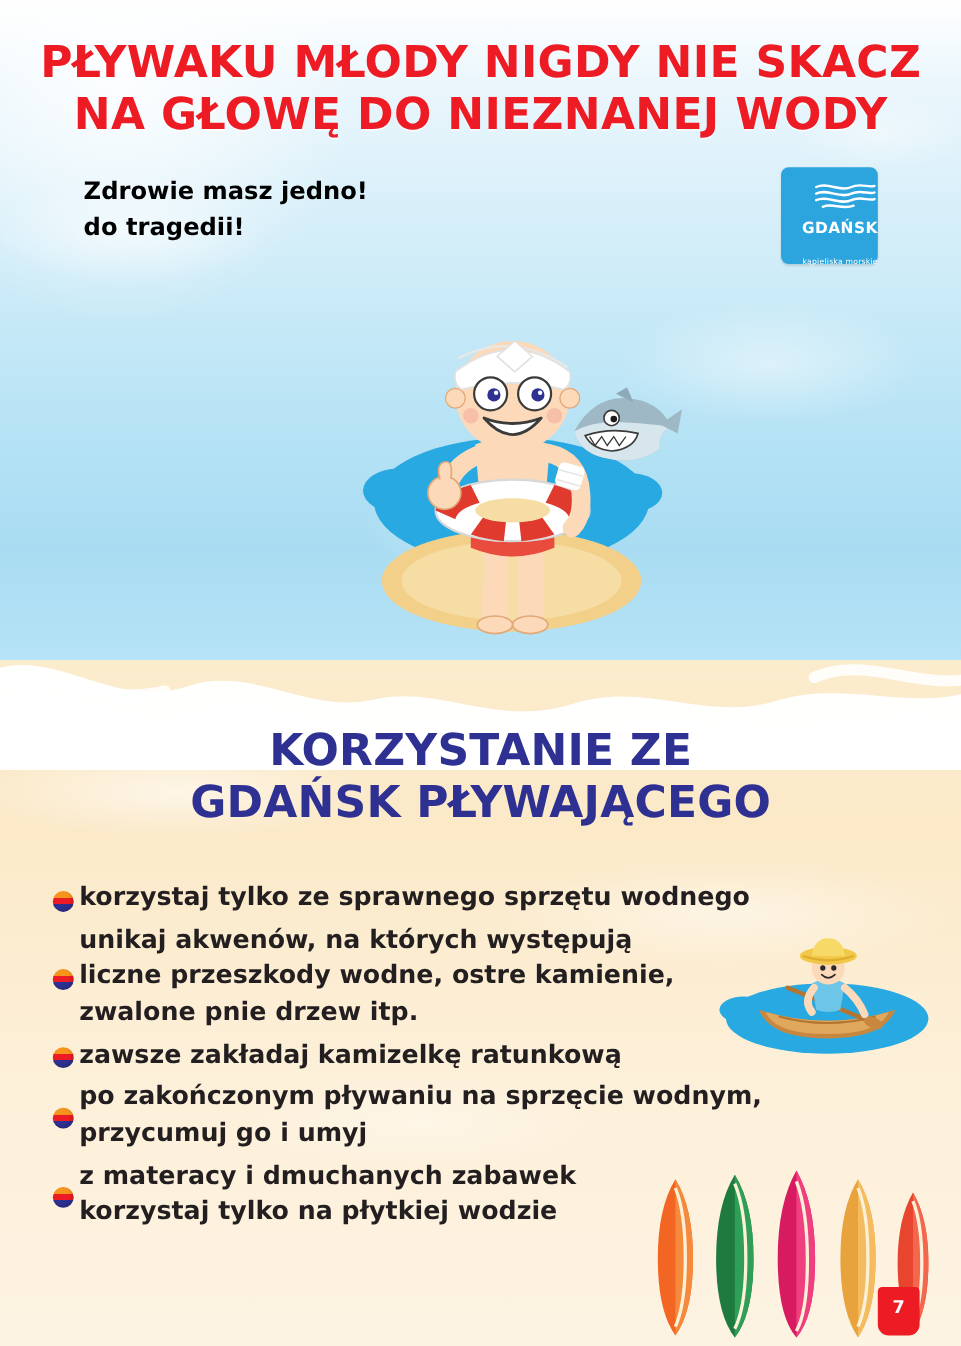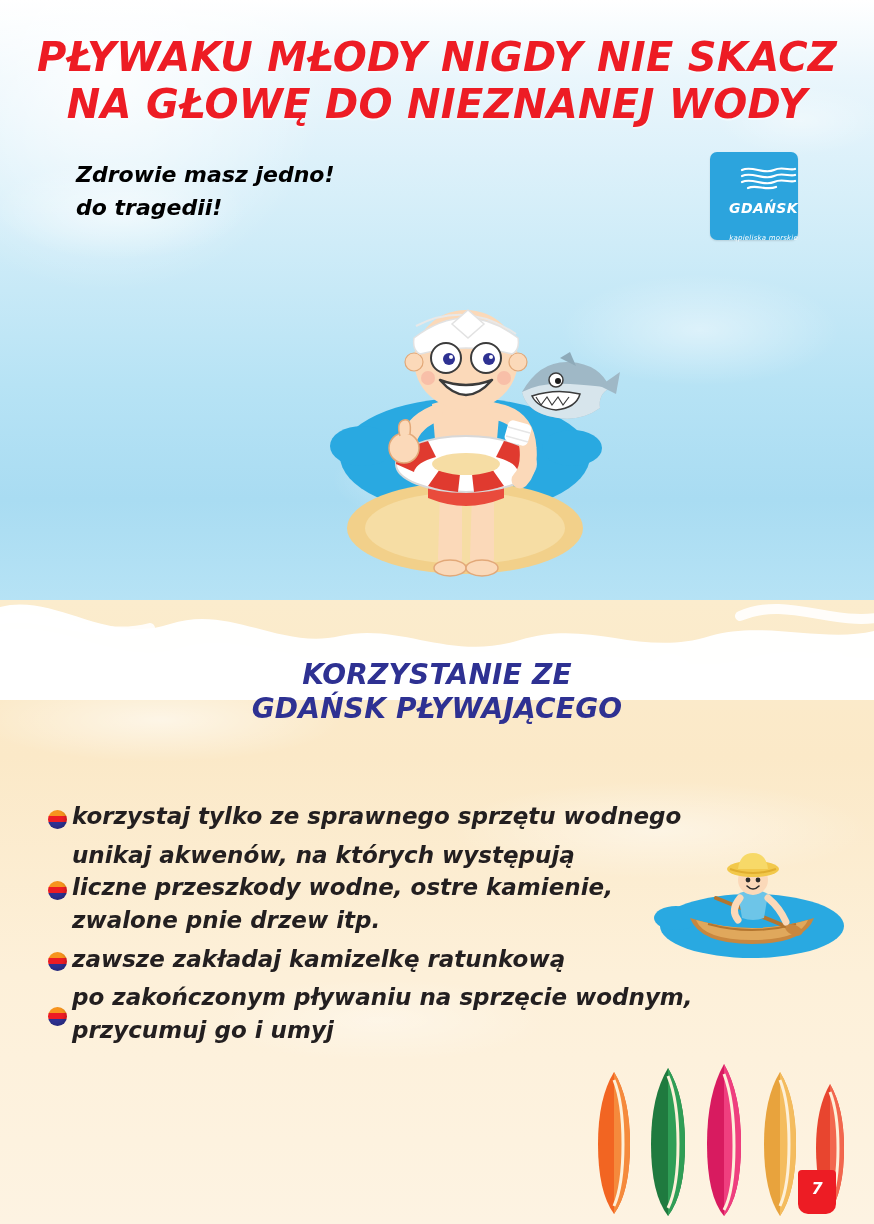--- a/index.html
+++ b/index.html
@@ -12,21 +12,20 @@
     font-family: "DejaVu Sans", sans-serif;
     background: #ffffff;
     overflow: hidden;
   }
   .poster {
     position: relative;
     width: 874px;
     height: 1224px;
     overflow: hidden;
     background: #fdf4e3;
-    font-style: italic;
   }
   
   .sky {
     position: absolute;
     left: 0; top: 0;
     width: 874px;
     height: 640px;
     background: linear-gradient(180deg, #ffffff 0%, #eaf6fc 12%, #cfecf8 38%, #b7e3f5 60%, #a9dcf2 78%, #bbe5f6 100%);
   }
   .sky:after {
@@ -160,21 +159,21 @@
     position: absolute;
     left: 0;
     top: 658px;
     width: 874px;
     text-align: center;
     z-index: 8;
   }
   .section-title .line {
     font-family: "DejaVu Sans", sans-serif;
     font-weight: bold;
-    font-size: 28px;
+    font-size: 40px;
     color: #2e3192;
     line-height: 1.2;
     letter-spacing: 0.2px;
   }
   
   .list {
     position: absolute;
     left: 48px;
     top: 800px;
     width: 700px;
@@ -427,20 +426,24 @@
       <span class="item-text">unikaj akwenów, na których występują<br>liczne przeszkody wodne, ostre kamienie,<br>zwalone pnie drzew itp.</span>
     </div>
     <div class="list-item">
       <span class="ball"></span>
       <span class="item-text">zawsze zakładaj kamizelkę ratunkową</span>
     </div>
     <div class="list-item">
       <span class="ball"></span>
       <span class="item-text">po zakończonym pływaniu na sprzęcie wodnym,<br>przycumuj go i umyj</span>
     </div>
+    <div class="list-item">
+      <span class="ball"></span>
+      <span class="item-text">z materacy i dmuchanych zabawek<br>korzystaj tylko na płytkiej wodzie</span>
+    </div>
   </div>
 
   <div class="page-num-bg"></div>
   <div class="page-num">
     <div class="num">7</div>
   </div>
 
 </div>
 
 </body></html>

